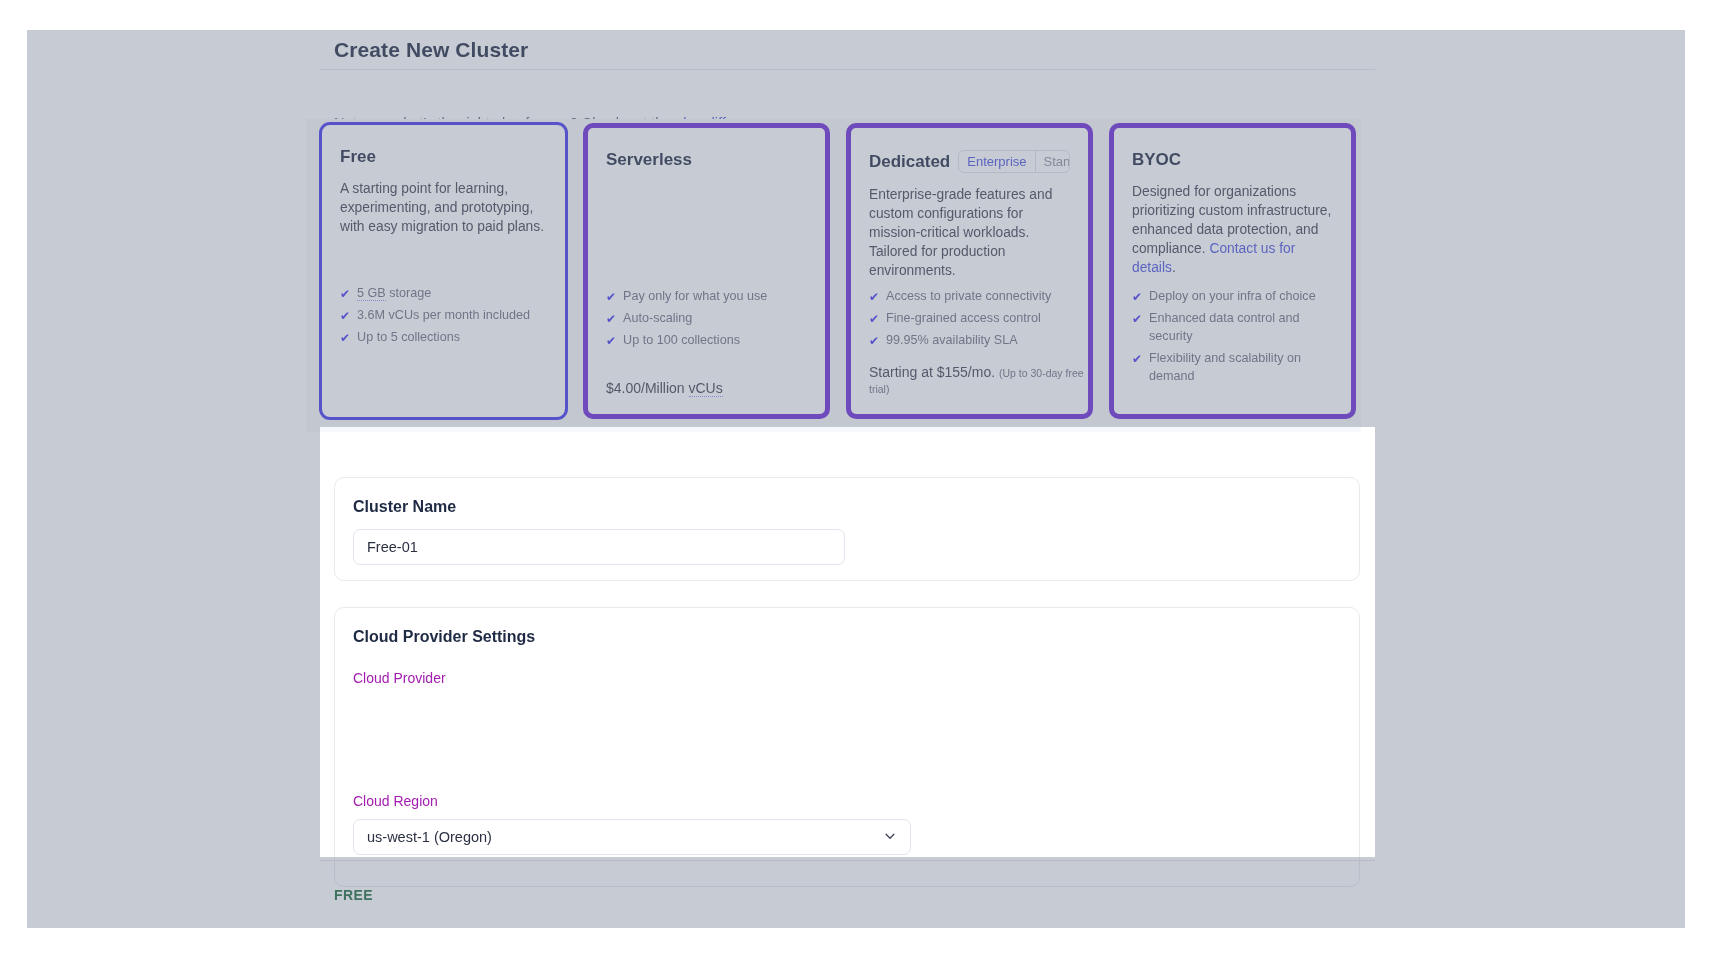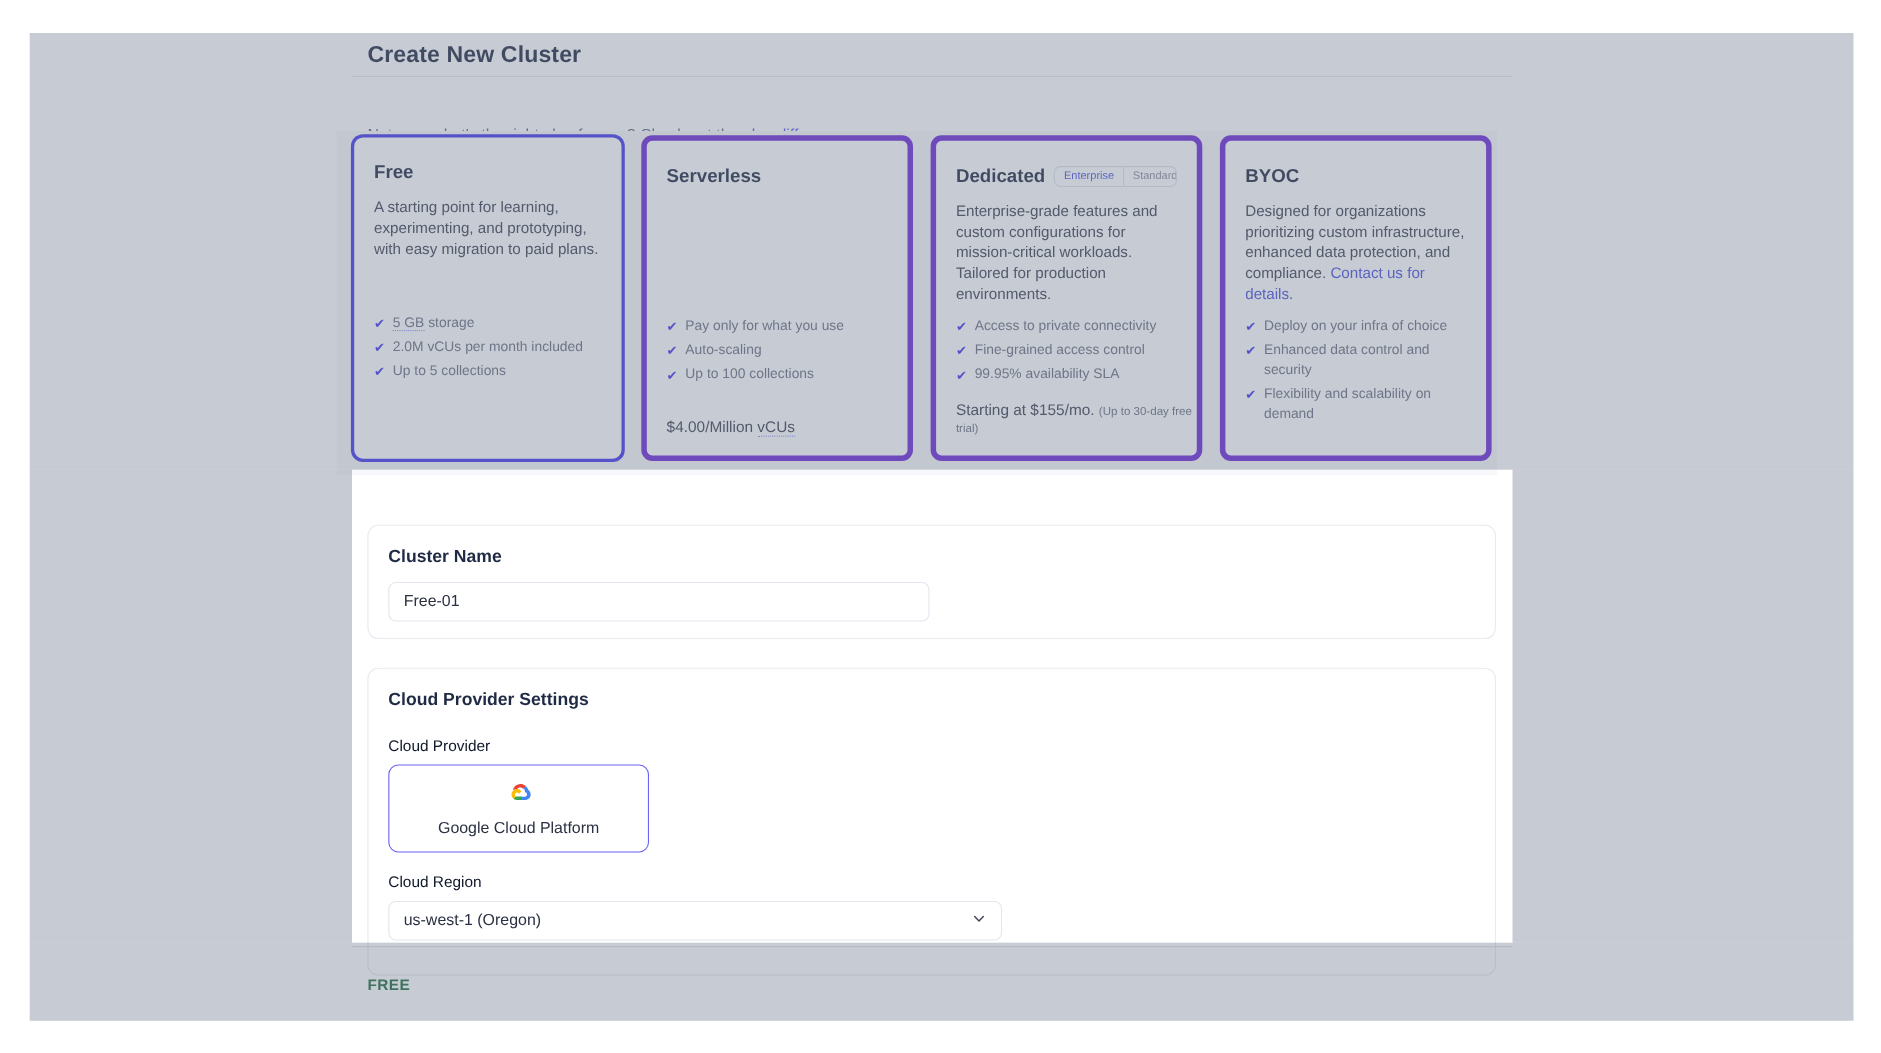--- a/index.html
+++ b/index.html
@@ -76,21 +76,21 @@
     font-size: 17px; font-weight: bold; color: #1f2a44;
   }
   .badge-group {
     display: inline-flex;
     border: 1px solid #dfe2ea;
     border-radius: 6px;
     overflow: hidden;
     background: #fff;
   }
   .badge {
-    font-size: 10px;
+    font-size: 13px;
     padding: 3px 8px;
     color: #8a90a0;
     border-right: 1px solid #dfe2ea;
   }
   .badge:last-child { border-right: none; }
   .badge.active { color: #4a53e0; }
 
   .plan-desc {
     margin-top: 12px;
     font-size: 13.8px; line-height: 1.38;
@@ -131,21 +131,21 @@
     border-radius: 10px;
   }
   #panel-cluster-name { top: 447px; height: 104px; }
   #panel-cloud        { top: 577px; height: 280px; }
 
   .panel-title {
     position: absolute; left: 18px; top: 20px;
     font-size: 16px; font-weight: bold; color: #1f2a44;
   }
   .field-label {
-    font-size: 14px; color: #0f172a;
+    font-size: 14px; color: #a21caf;
   }
   .text-input {
     width: 492px; height: 36px;
     border: 1px solid #e3e6ee; border-radius: 7px;
     background: #ffffff;
     padding: 0 13px;
     font-family: "Liberation Sans", sans-serif;
     font-size: 14.5px; color: #2b3142;
     outline: none;
   }
@@ -223,21 +223,21 @@
               <div class="plan-name">Free</div>
             </div>
             <div class="plan-desc"><span>A starting point for learning, experimenting, and prototyping, with easy migration to paid plans.</span></div>
             <ul class="feature-list">
               <li class="feature-item">
                 <span class="check">✔</span>
                 <span><span></span><span class="dotted">5 GB</span><span> storage</span></span>
               </li>
               <li class="feature-item">
                 <span class="check">✔</span>
-                <span>2.0M vCUs per month included</span>
+                <span>3.6M vCUs per month included</span>
               </li>
               <li class="feature-item">
                 <span class="check">✔</span>
                 <span>Up to 5 collections</span>
               </li>
             </ul>
           </div>
           <div class="plan-card">
             <div class="plan-head">
               <div class="plan-name">Serverless</div>
@@ -309,31 +309,20 @@
     <div class="panel" id="panel-cluster-name">
       <div class="panel-title">Cluster Name</div>
       <input class="text-input" style="position: absolute; left: 18px; top: 51px;" value="Free-01">
     </div>
 
     <div class="panel" id="panel-cloud">
       <div class="panel-title">Cloud Provider Settings</div>
 
       <div class="field-label" style="position:absolute;left:18px;top:62px;">Cloud Provider</div>
 
-      <div class="provider-tile" style="position:absolute;left:18px;top:87px;">
-        <span>
-          <svg width="30" height="25" viewBox="0 0 48 40">
-            <path d="M30.6 12.4l2.5-2.5.2-1.05C28.7 4.7 21.4 5.2 17.2 10c-1.2 1.3-2 3-2.5 4.6l.9-.13 5-.82.39-.4c2.2-2.4 5.9-2.73 8.4-.7l.2.25z" fill="#ea4335"></path>
-            <path d="M37.1 14.5a11.3 11.3 0 0 0-3.4-5.5l-3.5 3.5a6.3 6.3 0 0 1 2.3 5v.62a3.13 3.13 0 0 1 0 6.25h-6.3l-.6.63v3.75l.6.6h6.3c4.5.03 8.2-3.55 8.2-8.05a8 8 0 0 0-3.6-6.8z" fill="#4285f4"></path>
-            <path d="M20.9 29.3h6.25v-5h-6.25a3.1 3.1 0 0 1-1.3-.28l-.87.27-2.52 2.5-.22.84a8 8 0 0 0 4.9 1.67z" fill="#34a853"></path>
-            <path d="M20.9 13.2c-4.5.03-8.13 3.72-8.1 8.22a8.1 8.1 0 0 0 3.2 6.4l3.63-3.62a3.13 3.13 0 1 1 4.13-4.13l3.62-3.63a8.1 8.1 0 0 0-6.48-3.24z" fill="#fbbc05"></path>
-          </svg>
-        </span>
-        <span class="provider-label">Google Cloud Platform</span>
-      </div>
 
       <div class="field-label" style="position:absolute;left:18px;top:185px;">Cloud Region</div>
 
       <div class="select-box" style="position:absolute;left:18px;top:211px;">
         <span>us-west-1 (Oregon)</span>
         <span>
           <svg width="14" height="14" viewBox="0 0 16 16">
             <path d="M3.5 6 L8 10.5 L12.5 6" fill="none" stroke="#3d4354" stroke-width="1.5" stroke-linecap="round" stroke-linejoin="round"></path>
           </svg>
         </span>

